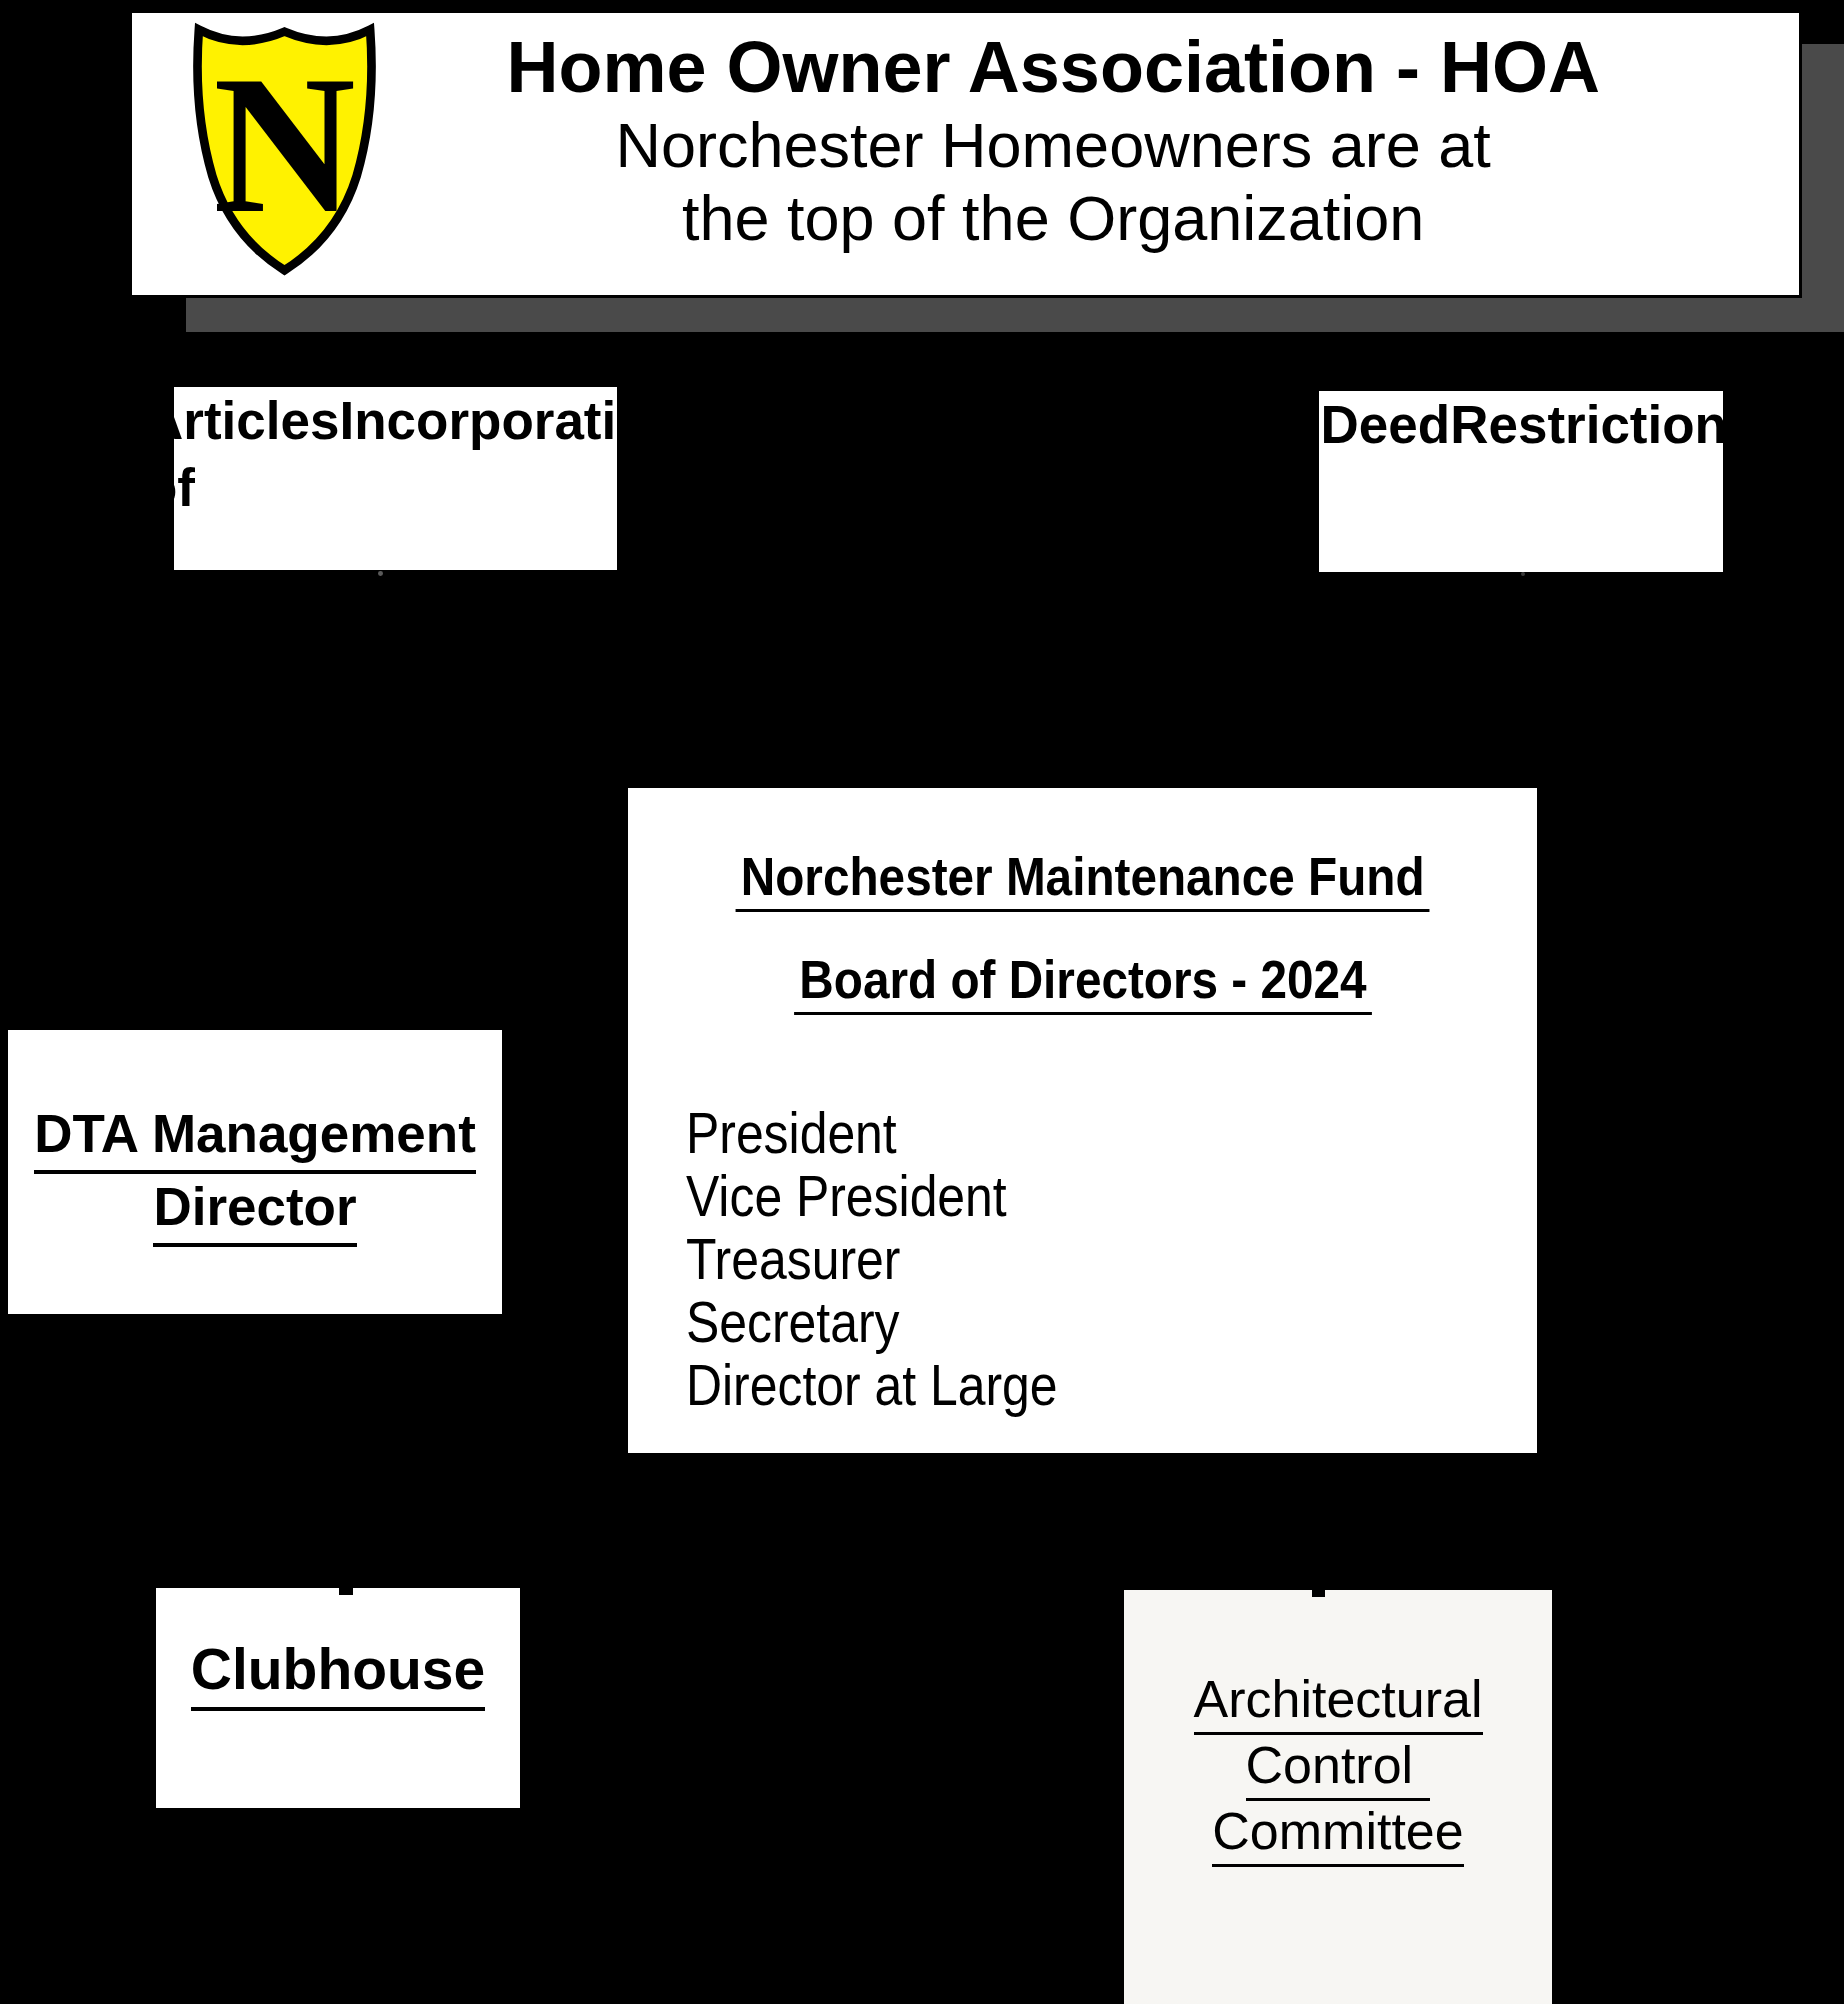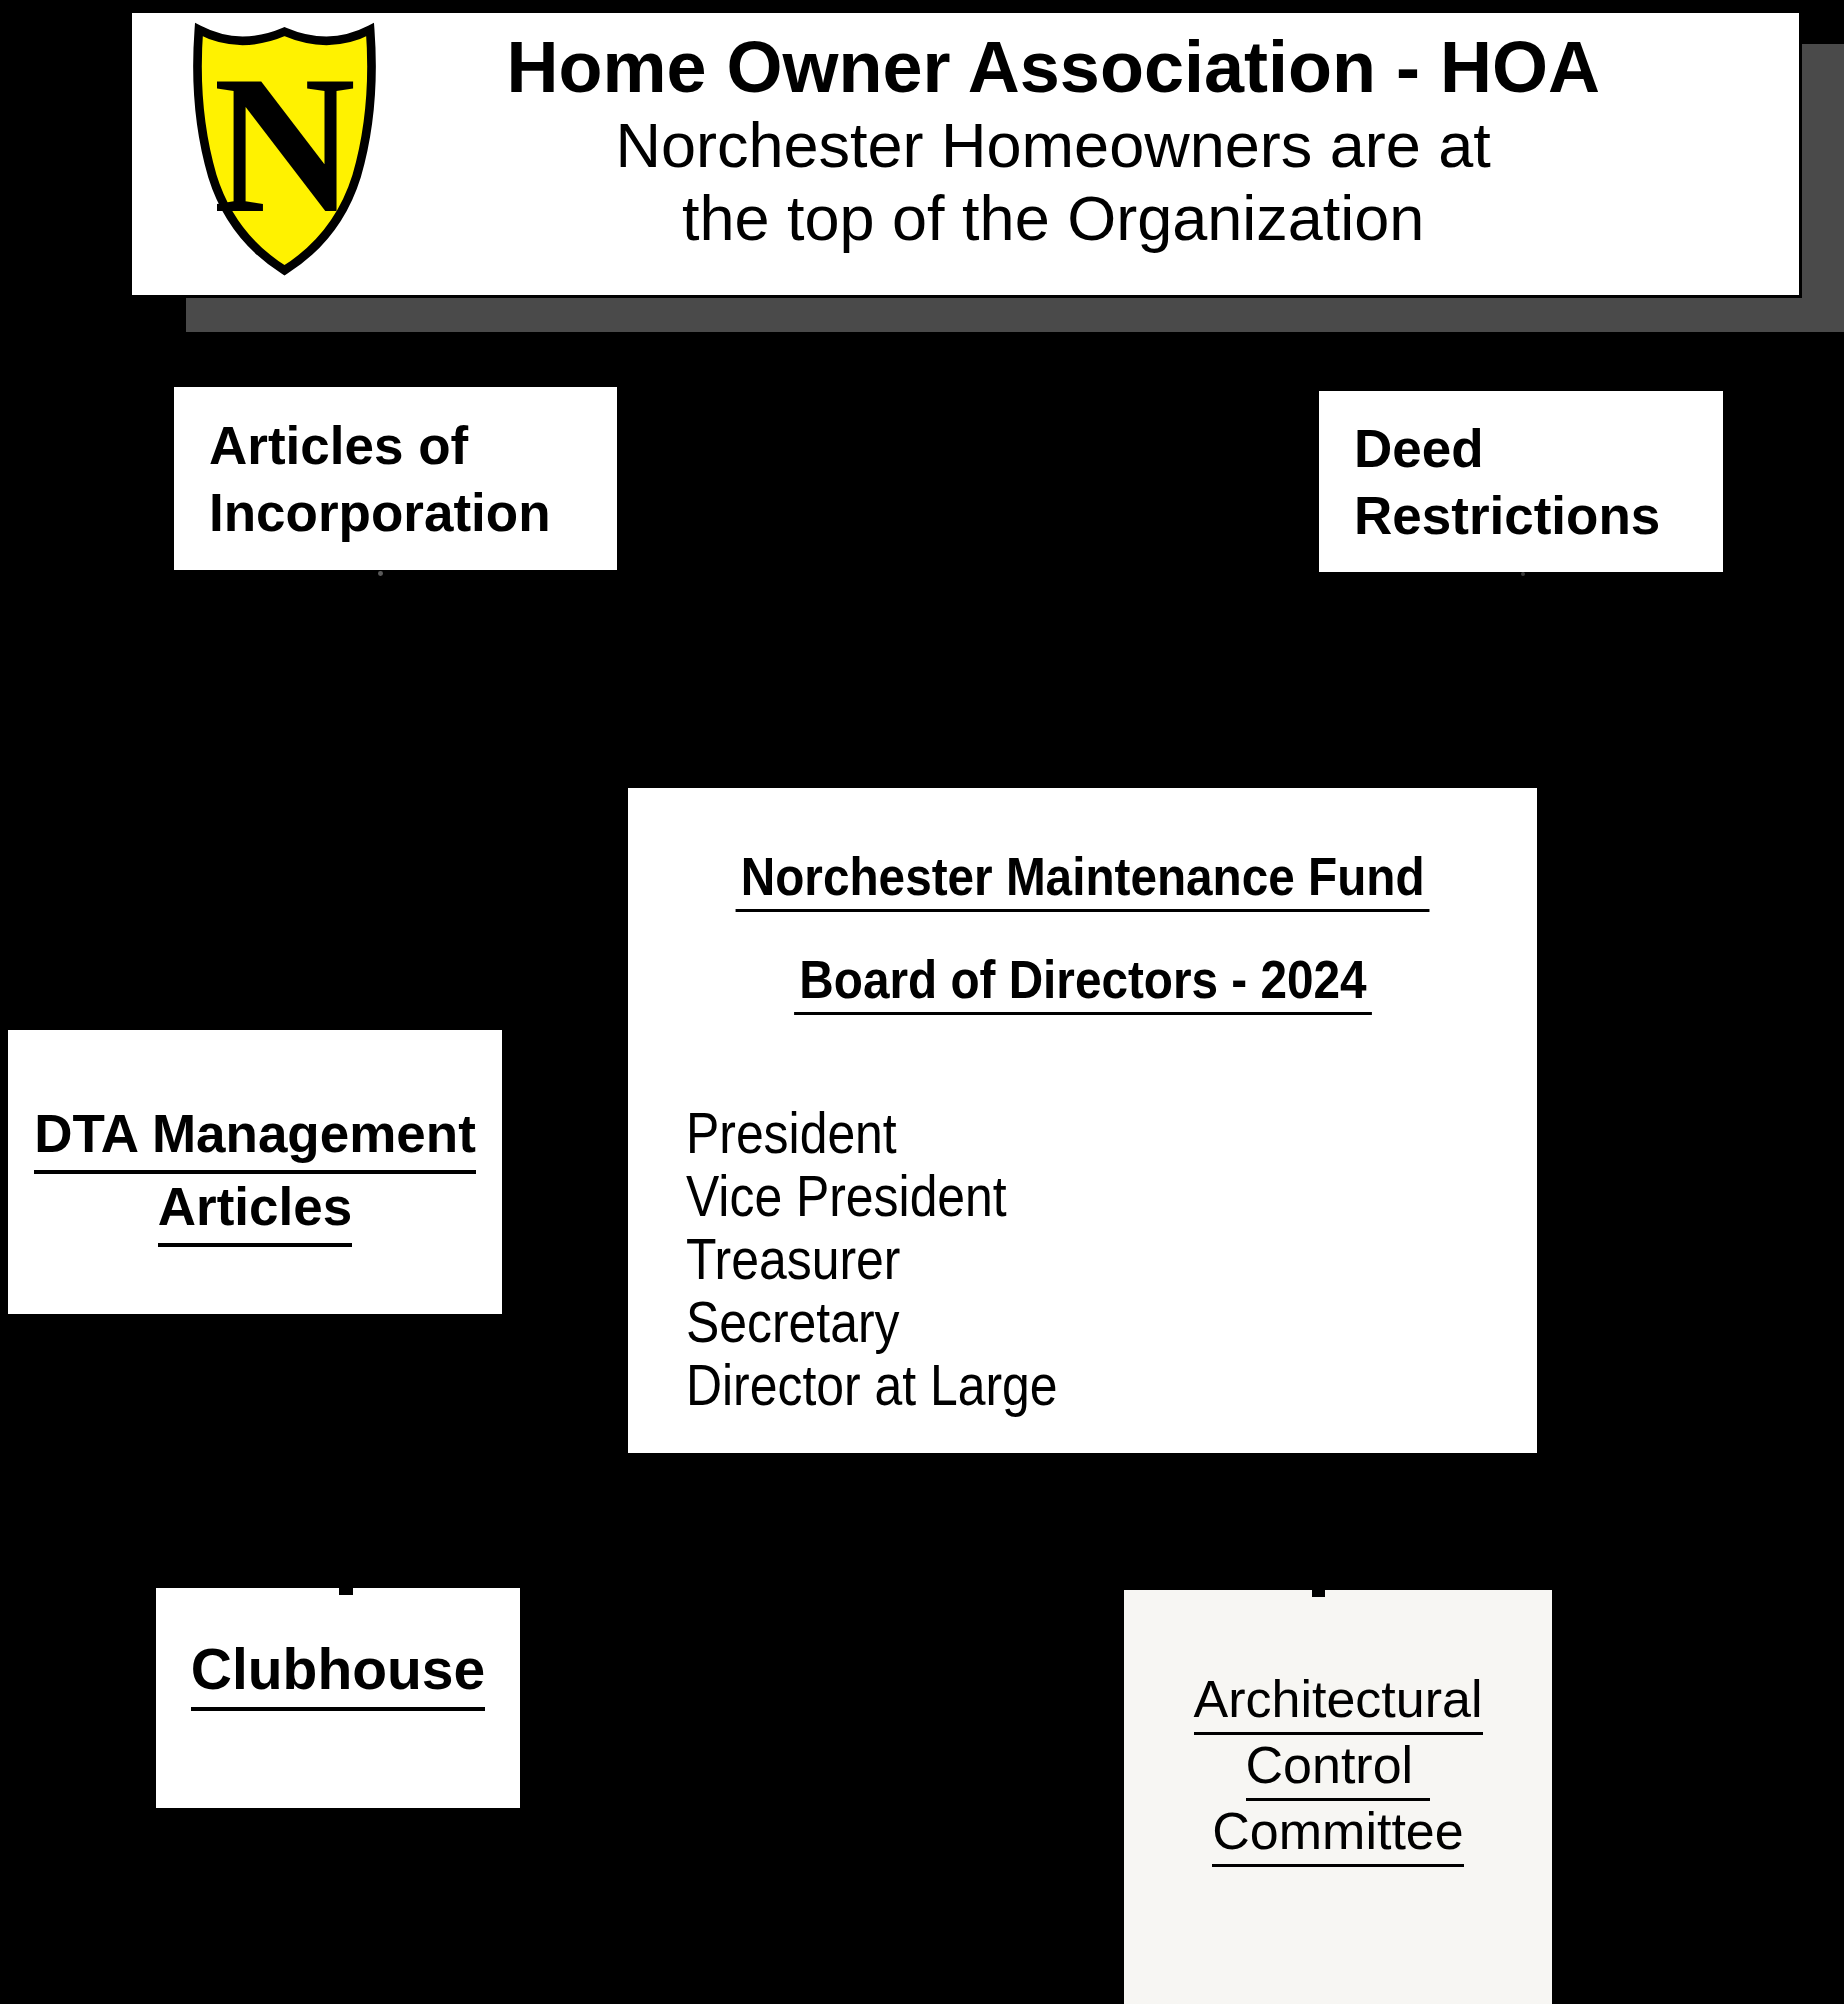--- a/index.html
+++ b/index.html
@@ -21,21 +21,21 @@
   #header-box{
     left:129px;top:9.6px;width:1673px;height:288px;
     border:3.8px solid #000;
   }
   #shield{position:absolute;left:61px;top:9.6px;}
   #header-text{position:absolute;left:183px;right:7.7px;top:13.4px;text-align:center;}
   #header-title{font-size:72px;font-weight:bold;line-height:83px;}
   .header-sub{font-size:63px;line-height:73px;}
   
   .doc-box{
-    display:flex;flex-direction:column;justify-content:center;
+    display:flex;flex-direction:row;justify-content:center;
     padding-left:35px;
     font-size:53px;font-weight:bold;line-height:67px;
   }
   #doc-articles{left:174px;top:387px;width:443px;height:183px;}
   #doc-bylaws{left:767px;top:392px;width:396px;height:180px;}
   #doc-deed{left:1319px;top:391px;width:404px;height:181px;}
   
   #board-box{left:628px;top:788px;width:909px;height:665px;padding-top:21px;}
   .board-title-line{text-align:center;font-size:53px;font-weight:bold;line-height:58px;margin-top:39px;}
   .board-title-line .u{
@@ -111,21 +111,21 @@
       <div class="role"><span>Vice President</span></div>
       <div class="role"><span>Treasurer</span></div>
       <div class="role"><span>Secretary</span></div>
       <div class="role"><span>Director at Large</span></div>
       <div class="role"><span>.</span></div>
     </div>
   </div>
 
   <div class="box" id="dta-box">
     <div><span class="u2">DTA Management</span></div>
-    <div><span class="u2">Articles</span></div>
+    <div><span class="u2">Director</span></div>
   </div>
 
   <div class="box" id="clubhouse-box">
     <div><span class="u2">Clubhouse</span></div>
   </div>
 
   <div class="box" id="acc-box">
     <div><span class="u3">Architectural</span></div>
     <div><span class="u3 wide">Control</span></div>
     <div><span class="u3">Committee</span></div>

